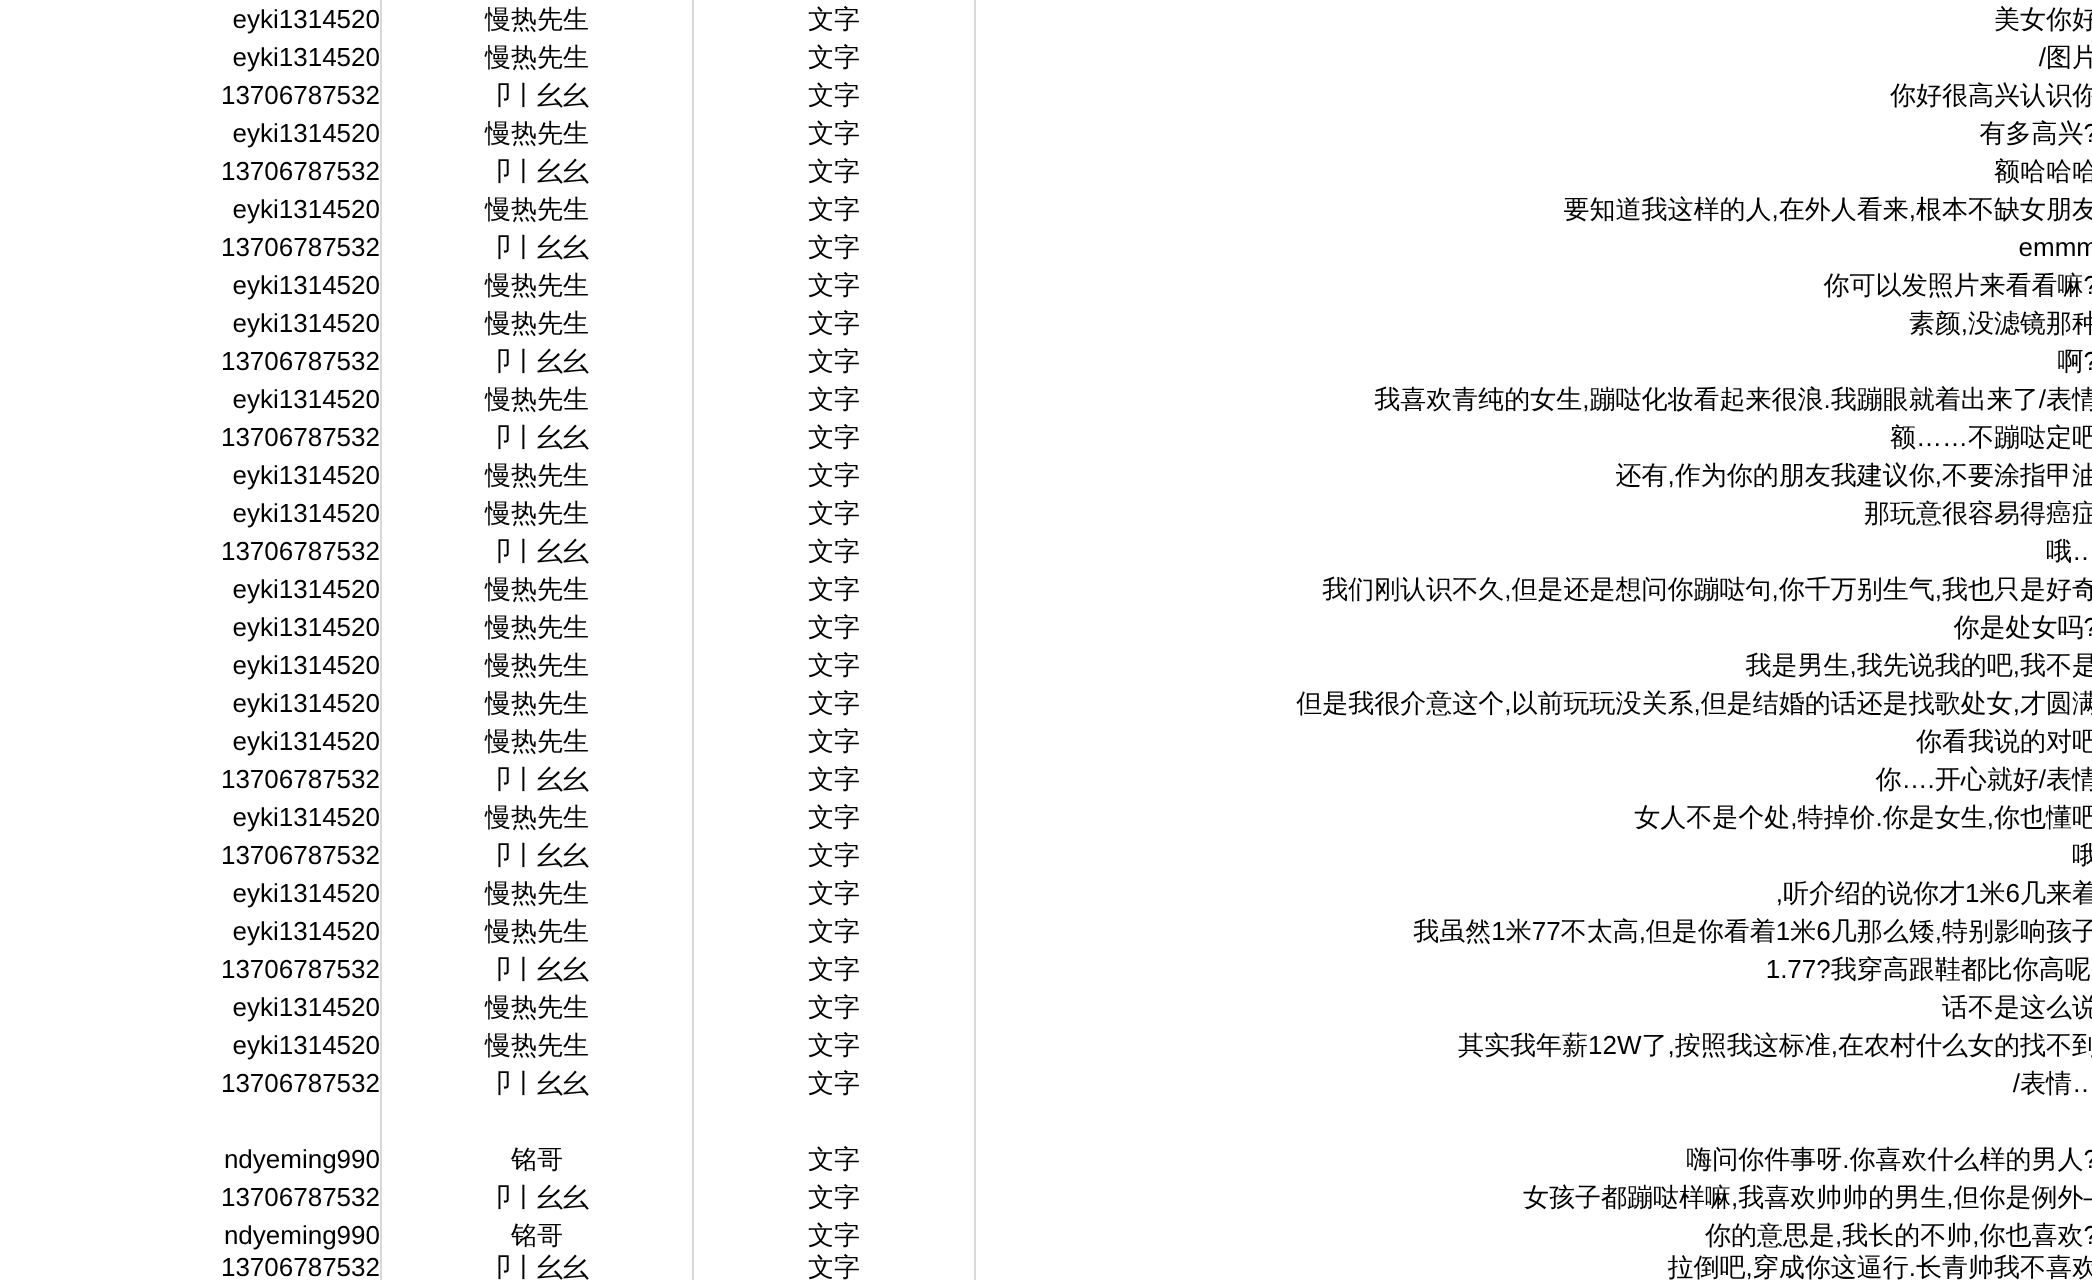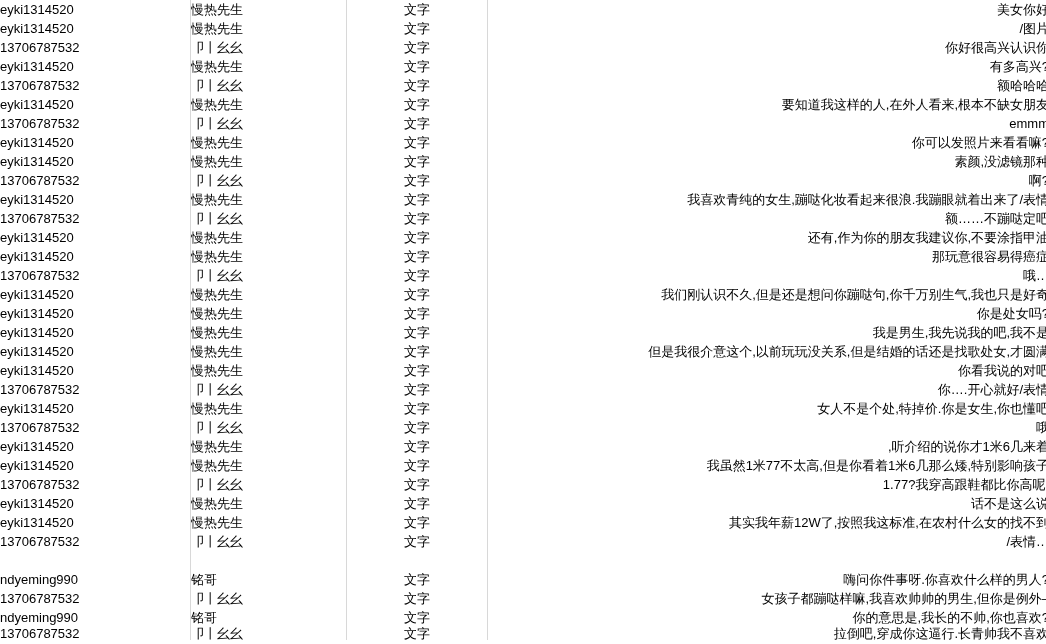--- a/index.html
+++ b/index.html
@@ -22,22 +22,22 @@
   }
   .sheet td {
     height: 19px;
     line-height: 19px;
     padding: 0;
     overflow: hidden;
     white-space: nowrap;
     border-right: 1px solid #d8d8d8;
     vertical-align: middle;
   }
-  .col-a { width: 190px; text-align: left; }
-  .col-b { width: 155px; text-align: left; }
+  .col-a { width: 190px; text-align: right; }
+  .col-b { width: 155px; text-align: center; }
   .col-c { width: 140px; padding-left: 6px; text-align: center; }
   .col-d { width: 561px; padding-right: 6px; text-align: right; border-right: none; }
   tr.gap td {
     height: 19px;
     border-right: 1px solid #d8d8d8;
   }
   tr.gap td.col-d { border-right: none; }
   .clip-last td {
     height: 13px;
     line-height: 13px;

